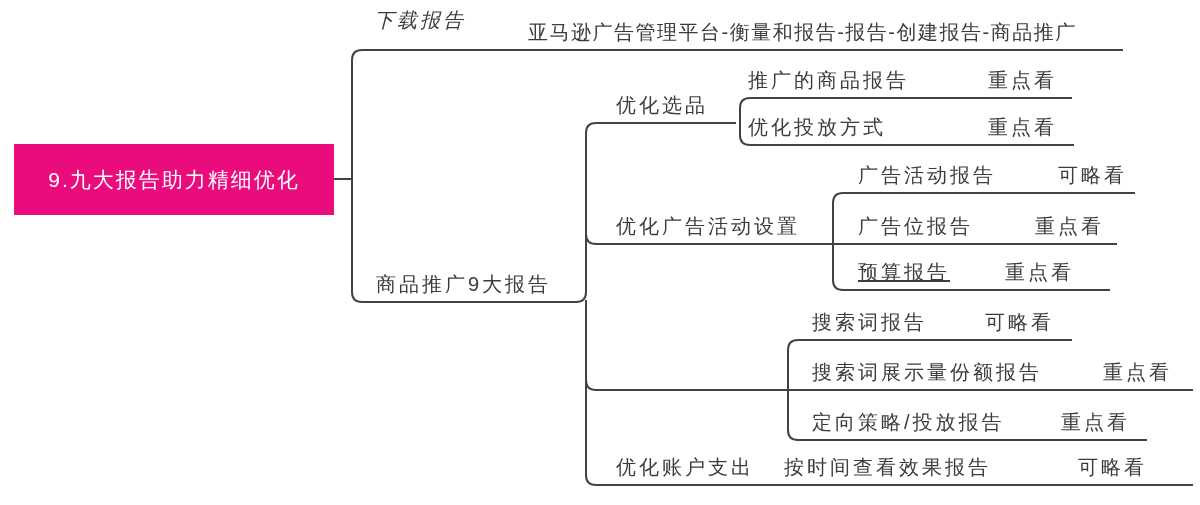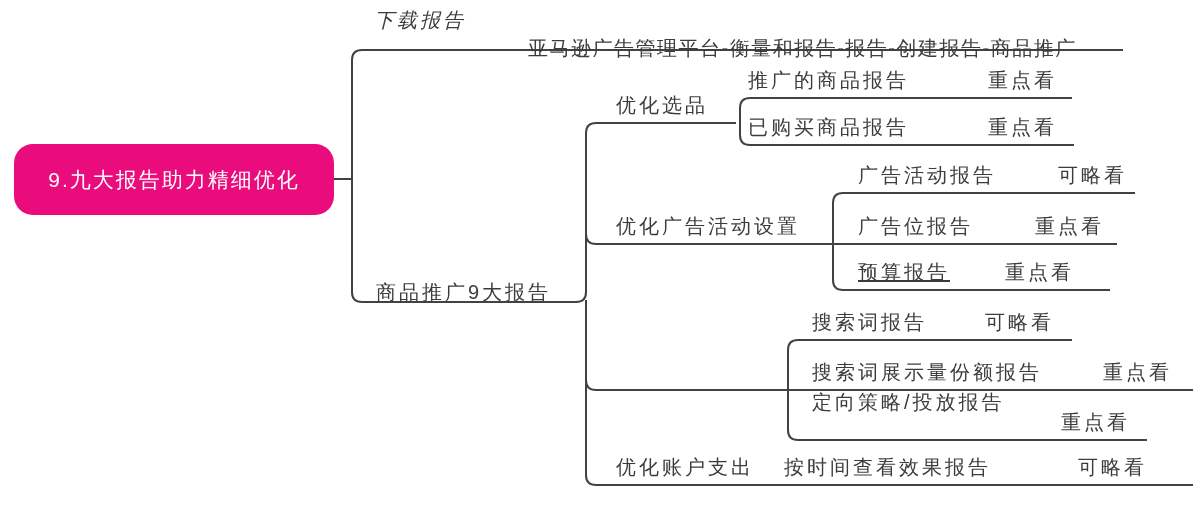--- a/index.html
+++ b/index.html
@@ -30,21 +30,20 @@
   .root{
     position:absolute;
     left:14px;top:144px;
     width:320px;height:71px;
     background:var(--root-bg,#ea0c7d);
     color:var(--root-text,#ffffff);
     display:flex;align-items:center;justify-content:center;
     font-size:21px;
     letter-spacing:2px;
     white-space:nowrap;
-    border-radius:19px;
   }
 </style>
 </head>
 <body>
 
 <div class="canvas">
 
   <svg class="connectors" width="1200" height="505" viewBox="0 0 1200 505">
     <path d="M334 179 H352"></path>
     <path d="M362 50 Q352 50 352 60 L352 292 Q352 302 362 302"></path>
@@ -63,48 +62,48 @@
     <path d="M586 380 Q586 390 596 390 H1193"></path>
     <path d="M798 340 Q788 340 788 350 L788 430 Q788 440 798 440"></path>
     <path d="M798 340 H1072"></path>
     <path d="M798 440 H1147"></path>
     <path d="M596 485 H1193"></path>
   </svg>
 
   <div class="root">9.九大报告助力精细优化</div>
 
   <span class="label" style="left:374px;top:8px;font-style:italic;">下载报告</span>
-  <span class="label" style="left:528px;top:20px;letter-spacing:1.5px;margin-top:16px;">亚马逊广告管理平台-衡量和报告-报告-创建报告-商品推广</span>
+  <span class="label" style="left:528px;top:20px;letter-spacing:1.5px;">亚马逊广告管理平台-衡量和报告-报告-创建报告-商品推广</span>
 
-  <span class="label" style="left:376px;top:272px;margin-top:8px;">商品推广9大报告</span>
+  <span class="label" style="left:376px;top:272px;">商品推广9大报告</span>
 
   <span class="label" style="left:616px;top:93px;">优化选品</span>
   <span class="label" style="left:616px;top:214px;">优化广告活动设置</span>
   <span class="label" style="left:616px;top:455px;">优化账户支出</span>
 
   <span class="label" style="left:748px;top:68px;">推广的商品报告</span>
   <span class="label" style="left:988px;top:68px;">重点看</span>
 
-  <span class="label" style="left:748px;top:115px;">已购买商品报告</span>
+  <span class="label" style="left:748px;top:115px;">优化投放方式</span>
   <span class="label" style="left:988px;top:115px;">重点看</span>
 
   <span class="label" style="left:858px;top:163px;">广告活动报告</span>
   <span class="label" style="left:1058px;top:163px;">可略看</span>
 
   <span class="label" style="left:858px;top:214px;">广告位报告</span>
   <span class="label" style="left:1035px;top:214px;">重点看</span>
 
   <span class="label" style="left:858px;top:260px;text-decoration:underline;">预算报告</span>
   <span class="label" style="left:1005px;top:260px;">重点看</span>
 
   <span class="label" style="left:812px;top:310px;">搜索词报告</span>
   <span class="label" style="left:985px;top:310px;">可略看</span>
 
   <span class="label" style="left:812px;top:360px;">搜索词展示量份额报告</span>
   <span class="label" style="left:1103px;top:360px;">重点看</span>
 
-  <span class="label" style="left:812px;top:390px;">定向策略/投放报告</span>
+  <span class="label" style="left:812px;top:410px;">定向策略/投放报告</span>
   <span class="label" style="left:1061px;top:410px;">重点看</span>
 
   <span class="label" style="left:784px;top:455px;">按时间查看效果报告</span>
   <span class="label" style="left:1078px;top:455px;">可略看</span>
 
 </div>
 
 </body></html>

